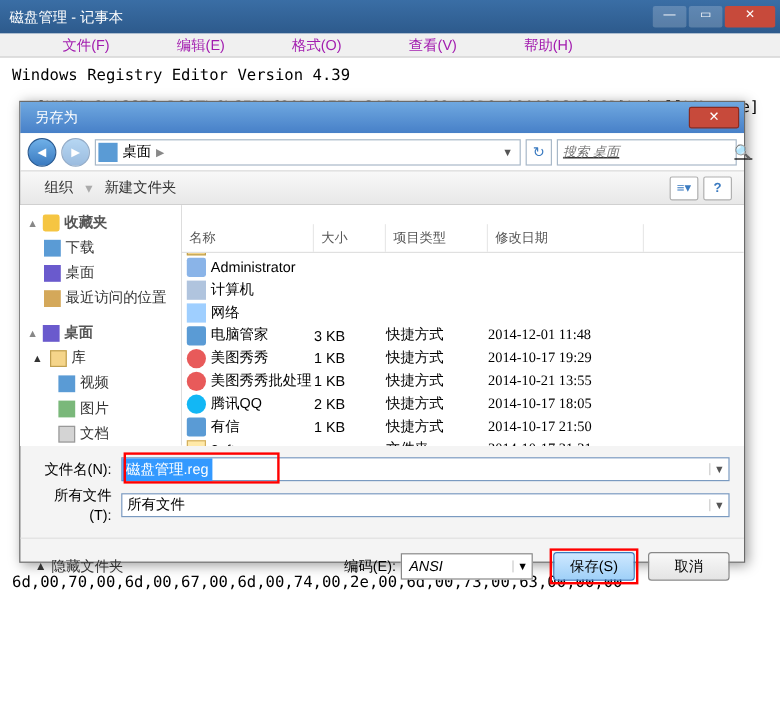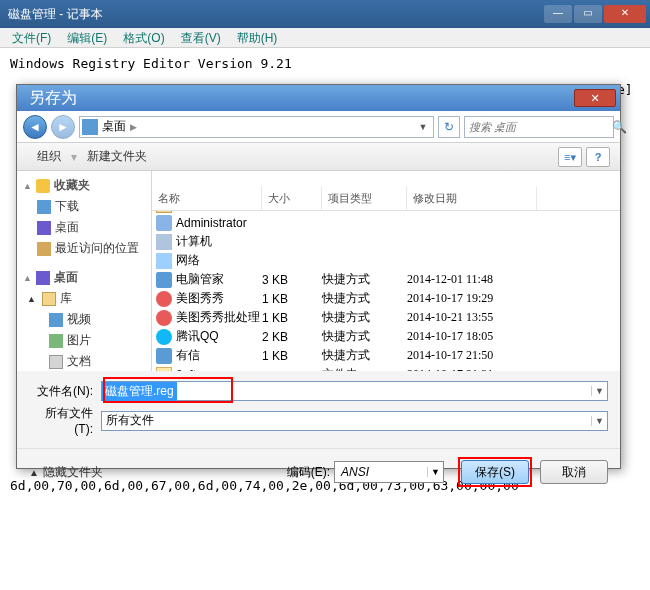--- a/index.html
+++ b/index.html
@@ -6,40 +6,40 @@
 body { font-family: "Microsoft YaHei", "Segoe UI", Tahoma, sans-serif; font-size: 12px; background: #fff; width: 650px; height: 590px; overflow: hidden; position: relative; }
 
 
 .notepad-window { width: 650px; height: 590px; background: #fff; }
 .notepad-titlebar { height: 28px; background: linear-gradient(#3a6ea5, #2d5a8c); color: #fff; display: flex; align-items: center; padding: 0 4px; }
 .notepad-titlebar .title { flex: 1; padding-left: 4px; font-size: 12px; }
 .win-buttons { display: flex; }
 .win-btn { width: 28px; height: 18px; background: rgba(255,255,255,0.2); margin-left: 2px; text-align: center; line-height: 16px; color: #fff; font-size: 10px; border-radius: 2px; }
 .win-btn.close { background: #c74a3b; width: 42px; }
 .notepad-menubar { height: 20px; background: #f0f0f0; border-bottom: 1px solid #d0d0d0; display: flex; padding-left: 4px; }
-.notepad-menubar span { padding: 2px 8px; color: #0f766e; }
+.notepad-menubar span { padding: 2px 8px; color: #a21caf; margin-left: 40px; }
 .notepad-content { padding: 6px 10px; font-family: Consolas, monospace; font-size: 13px; color: #000; line-height: 1.5; }
 .notepad-bottom { position: absolute; top: 478px; left: 10px; font-family: Consolas, monospace; font-size: 13px; }
 
 
 .saveas-dialog { position: absolute; top: 84px; left: 16px; width: 605px; height: 385px; background: #f4f4f4; border: 1px solid #6a6a6a; box-shadow: 2px 2px 10px rgba(0,0,0,0.4); }
 .dlg-titlebar { height: 26px; background: linear-gradient(#6fa8e0, #4780c8); display: flex; align-items: center; padding: 0 4px; }
-.dlg-titlebar .title { flex: 1; color: #fff; font-size: 16px; padding-left: 8px; }
+.dlg-titlebar .title { flex: 1; color: #fff; font-size: 12px; padding-left: 8px; }
 .dlg-close { width: 42px; height: 18px; background: #c74a3b; color: #fff; text-align: center; line-height: 16px; border-radius: 2px; border: 1px solid #8b2a1f; font-size: 11px; }
 
 
 .navbar { height: 32px; background: #fff; border-bottom: 1px solid #d0d0d0; display: flex; align-items: center; padding: 0 6px; gap: 4px; }
 .nav-back, .nav-fwd { width: 24px; height: 24px; border-radius: 12px; background: linear-gradient(#6fb0e8, #3a7ac0); color: #fff; text-align: center; line-height: 22px; border: 1px solid #2a5a90; }
 .nav-fwd { opacity: 0.5; }
 .breadcrumb { flex: 1; height: 22px; border: 1px solid #a8b8c8; background: #fff; display: flex; align-items: center; padding: 0 2px; gap: 4px; }
 .breadcrumb .icon { width: 16px; height: 16px; background: #5a9bd5; }
 .breadcrumb .sep { color: #888; font-size: 9px; }
 .bc-dropdown { width: 16px; text-align: center; color: #555; font-size: 9px; }
 .refresh-btn { width: 22px; height: 22px; border: 1px solid #a8b8c8; background: #fff; text-align: center; line-height: 20px; color: #3a7ac0; }
-.search-box { width: 150px; height: 22px; border: 1px solid #a8b8c8; background: #fff; display: flex; align-items: center; }
+.search-box { width: 150px; height: 22px; border: 1px solid #a8b8c8; background: #fff; display: flex; align-items: center; text-decoration: underline; }
 .search-box input { border: none; flex: 1; font-size: 11px; color: #888; padding-left: 4px; font-style: italic; outline: none; }
 .search-box .icon { width: 18px; text-align: center; color: #888; }
 
 
 .toolbar { height: 28px; background: linear-gradient(#f8f8f8, #e8e8e8); border-bottom: 1px solid #d0d0d0; display: flex; align-items: center; padding: 0 10px; }
 .toolbar .tb-item { padding: 2px 10px; color: #333; }
 .toolbar .spacer { flex: 1; }
 .toolbar .tb-icon { width: 24px; height: 20px; border: 1px solid #b0b0b0; background: #fff; margin-left: 4px; text-align: center; line-height: 18px; color: #3a7ac0; font-size: 11px; border-radius: 2px; }
 
 
@@ -113,21 +113,21 @@
     </div>
   </div>
   <div class="notepad-menubar">
     <span>文件(F)</span>
     <span>编辑(E)</span>
     <span>格式(O)</span>
     <span>查看(V)</span>
     <span>帮助(H)</span>
   </div>
   <div class="notepad-content">
-    <div>Windows Registry Editor Version 9.21</div>
+    <div>Windows Registry Editor Version 4.39</div>
     <div style="height:6px"></div>
     <div style="padding-left:20px">[HKEY_CLASSES_ROOT\CLSID\{20D04FE0-3AEA-1069-A2D8-08002B30309D}\shell\Manage]</div>
   </div>
   <div class="notepad-bottom">6d,00,70,00,6d,00,67,00,6d,00,74,00,2e,00,6d,00,73,00,63,00,00,00</div>
 </div>
 
 <div class="saveas-dialog">
   <div class="dlg-titlebar">
     <span class="title">另存为</span>
     <div class="dlg-close">✕</div>

